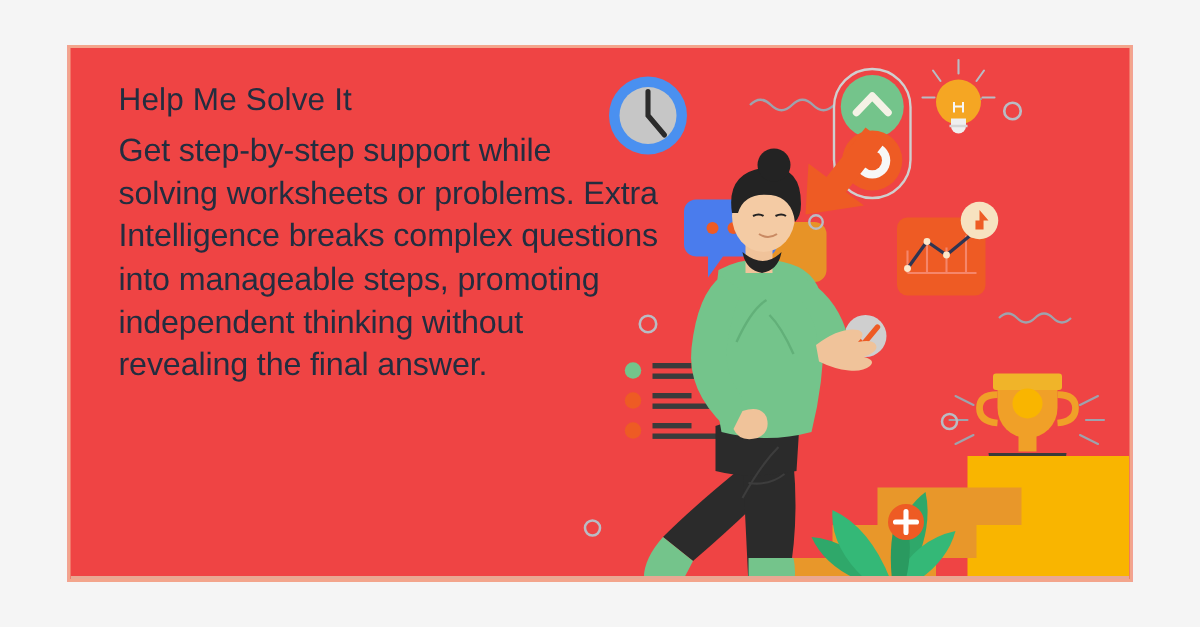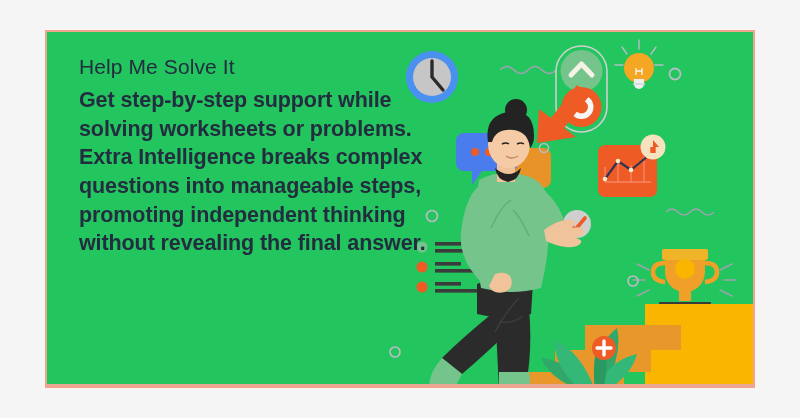--- a/index.html
+++ b/index.html
@@ -20,40 +20,40 @@
     background: #f5f5f5;
   }
   .card {
     position: absolute;
     left: 45px;
     top: 30px;
     width: 710px;
     height: 358px;
     box-sizing: border-box;
     border: 2px solid #f3a58c;
-    background: #22c55e;
+    background: #ef4444;
     overflow: hidden;
   }
   .text-col {
     position: absolute;
     left: 32px;
     top: 22px;
     width: 360px;
   }
   .title {
     font-size: 21px;
     font-weight: 400;
     color: #232d3f;
     letter-spacing: 0.1px;
     margin: 0 0 6px 0;
     line-height: 1.25;
   }
   .body-text {
     font-size: 21.5px;
-    font-weight: 700;
+    font-weight: 400;
     color: #232d3f;
     line-height: 1.33;
     margin: 0;
     letter-spacing: -0.1px;
   }
   .art {
     position: absolute;
     left: 0;
     top: 0;
     width: 706px;

